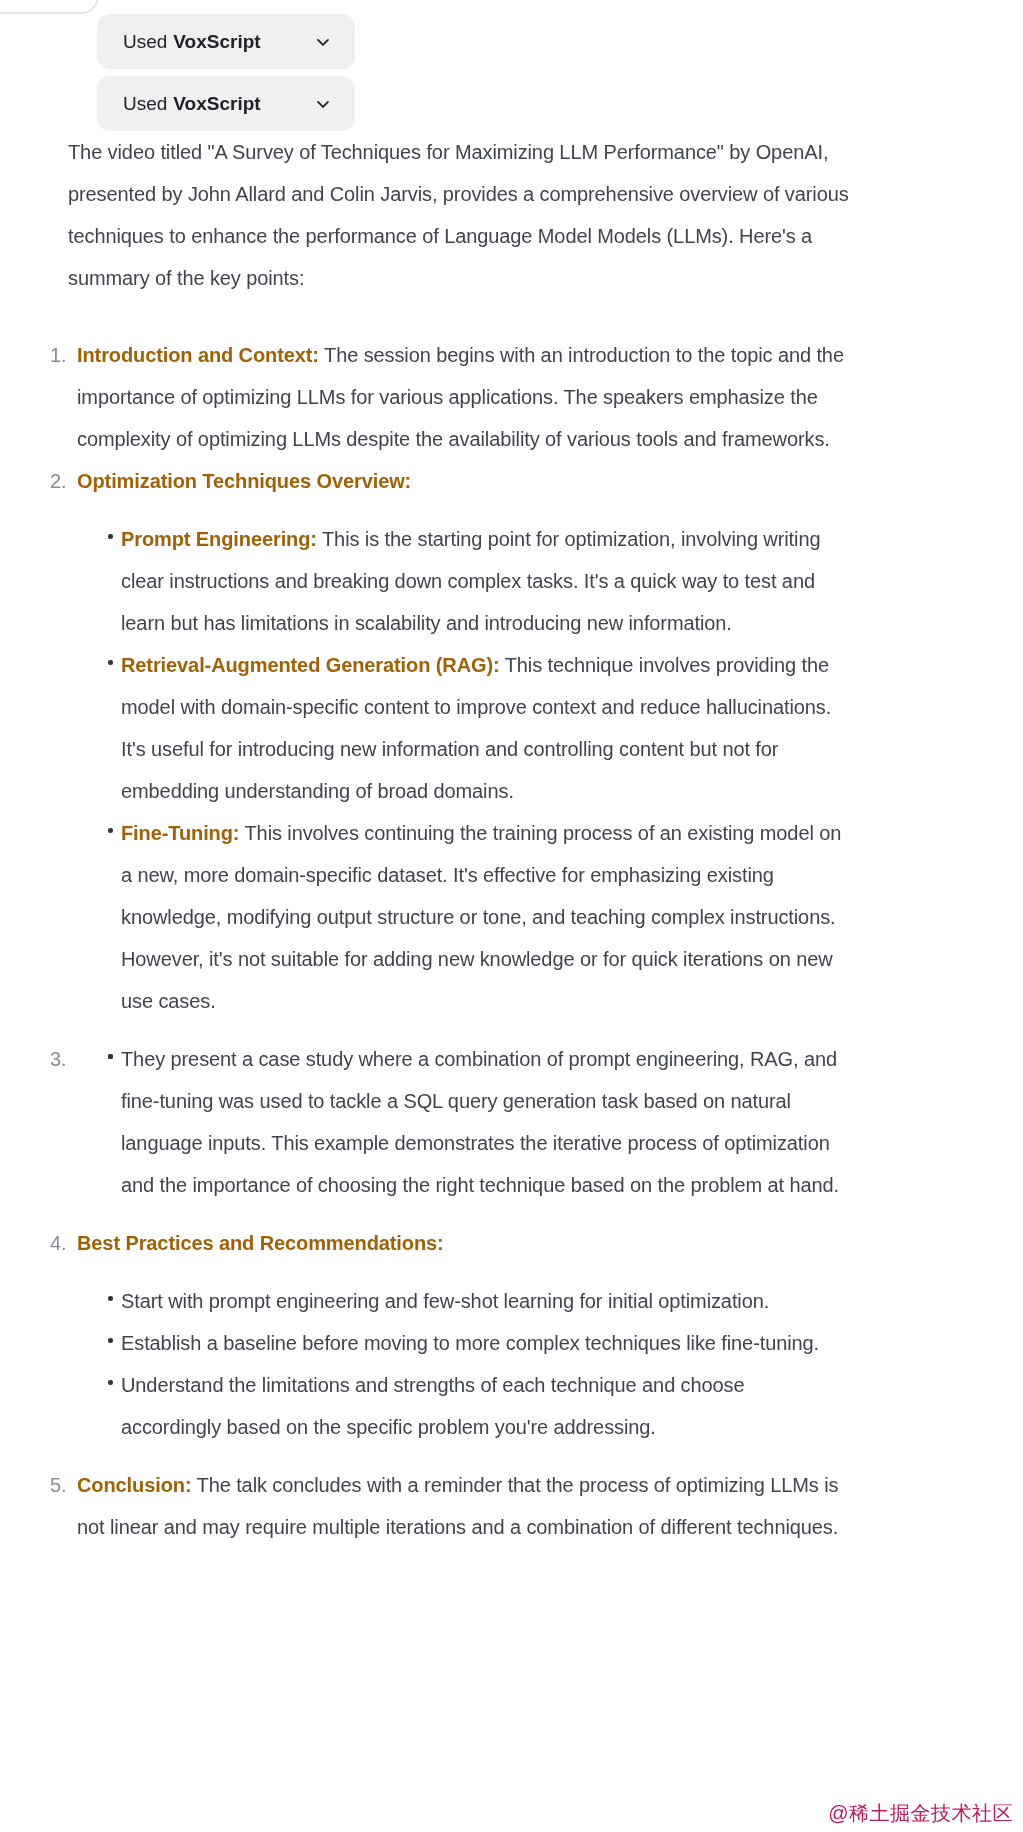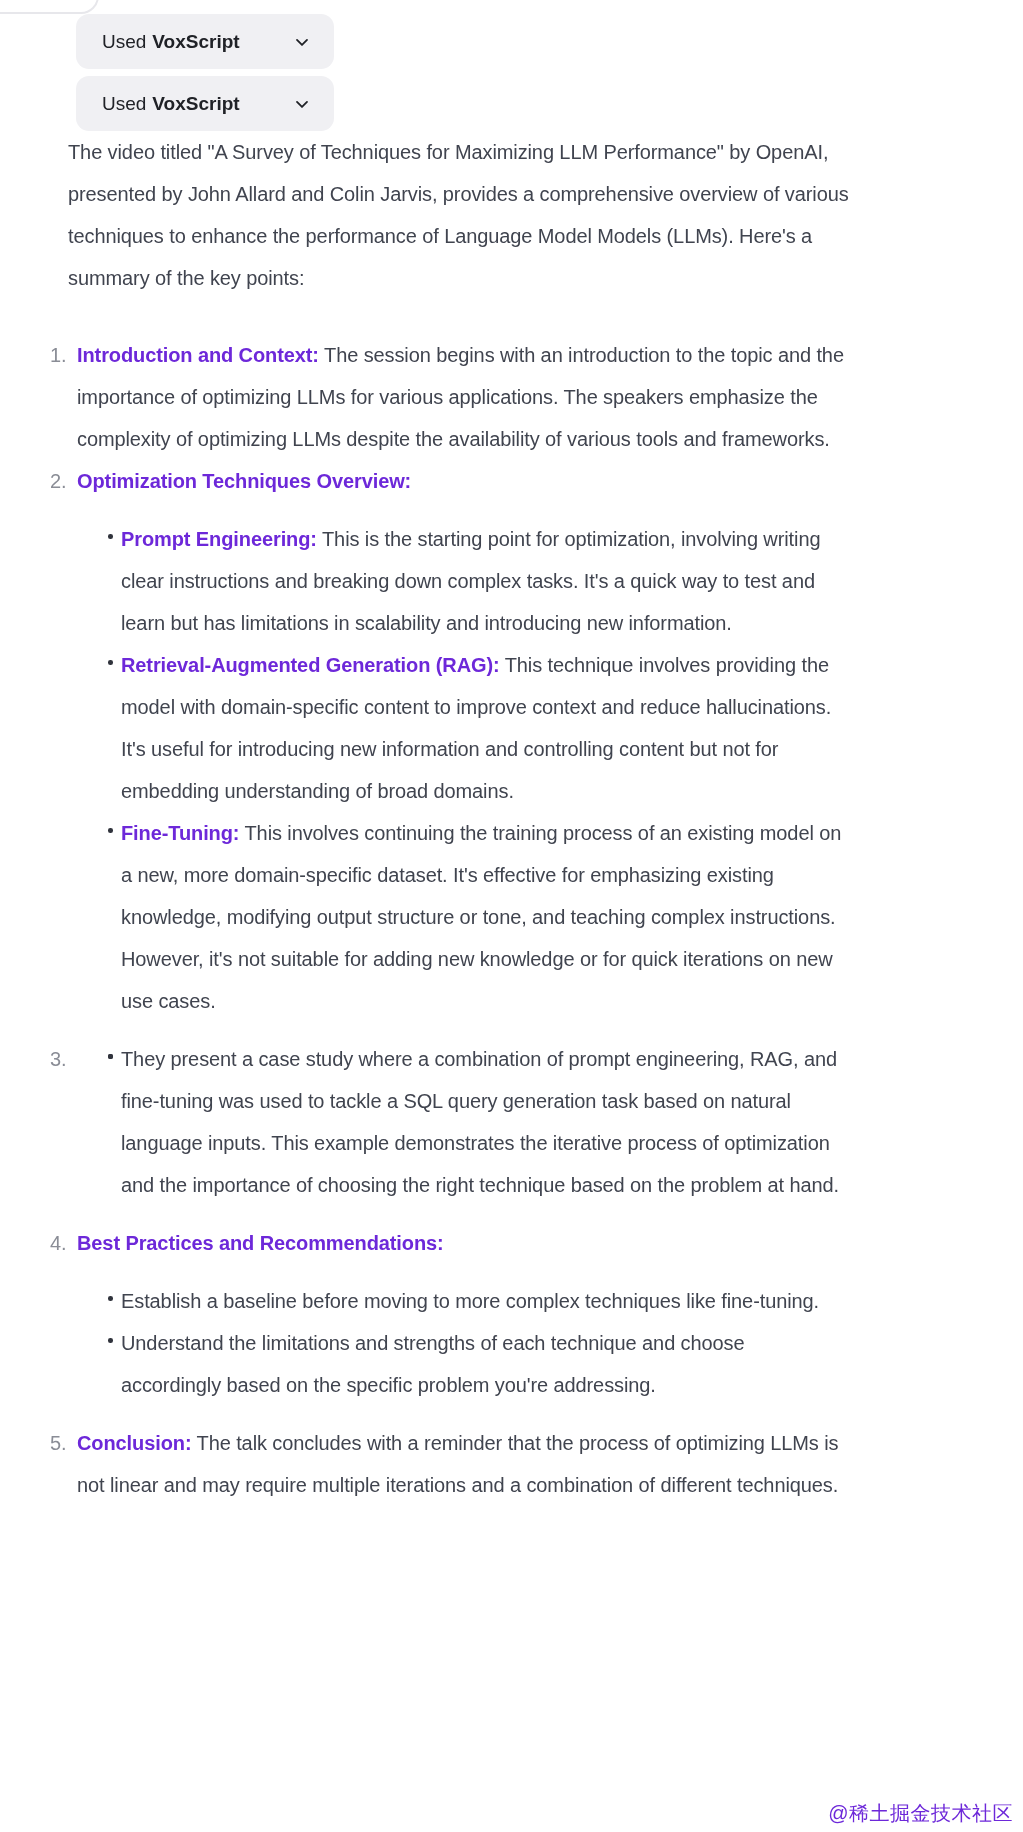--- a/index.html
+++ b/index.html
@@ -11,21 +11,21 @@
     font-family:"Liberation Sans", sans-serif;
     color:#40444f;
   }
   
   .ghost-corner {
     position:absolute; left:-36px; top:-27px;
     width:131px; height:37px;
     border:2px solid #e7e7eb; border-radius:18px;
     background:#ffffff;
   }
-  .chips { position:absolute; left:76px; top:14px; }
+  .chips { position:absolute; left:97px; top:14px; }
   .chip {
     display:flex; align-items:center; justify-content:space-between;
     box-sizing:border-box;
     width:258px; height:55px;
     margin-bottom:7px;
     padding:0 22px 0 26px;
     background:#f0f0f3; border:none; border-radius:13px;
     font-family:"Liberation Sans", sans-serif;
     font-size:19px; color:#202227;
     cursor:pointer; text-align:left;
@@ -37,38 +37,38 @@
 
   .msg {
     position:absolute; left:68px; top:131px;
     width:792px;
     font-size:20px; line-height:42px;
     letter-spacing:-0.1px;
   }
   .msg p { margin:0; }
   .intro { margin-bottom:35px !important; }
   .outro { margin-top:34px !important; }
-  .b { font-weight:700; color:#6d28d9;text-align:right; }
+  .b { font-weight:700; color:#a16207;text-align:right; }
 
   .olist { margin:0; padding:0; list-style:none; }
   .oitem { position:relative; padding-left:9px; }
   .onum {
     position:absolute; left:-18px; top:0;
     color:#8a8d96; font-weight:400;
   }
   .ulist { margin:16px; padding:0; list-style:none; }
   .uitem { position:relative; padding-left:28px; }
   .udot {
     position:absolute; left:15px; top:16px;
     width:4.5px; height:4.5px; border-radius:50%;
     background:#30333c;
   }
   .watermark {
     position:absolute; right:10px; top:1800px;
-    font-size:20px; color:#6d28d9; letter-spacing:0.5px;
+    font-size:20px; color:#be185d; letter-spacing:0.5px;
     white-space:nowrap;
   }
 </style>
 </head>
 <body>
 
 <div class="page">
 
   <div class="ghost-corner"></div>
 
@@ -131,20 +131,24 @@
           </li>
         </ul>
       </li>
 
       <li class="oitem">
         <span class="onum">4.</span>
         <span class="b">Best Practices and Recommendations:</span><span></span>
         <ul class="ulist">
           <li class="uitem">
             <span class="udot"></span>
+            <span class="b"></span><span>Start with prompt engineering and few-shot learning for initial optimization.</span>
+          </li>
+          <li class="uitem">
+            <span class="udot"></span>
             <span class="b"></span><span>Establish a baseline before moving to more complex techniques like fine-tuning.</span>
           </li>
           <li class="uitem">
             <span class="udot"></span>
             <span class="b"></span><span>Understand the limitations and strengths of each technique and choose accordingly based on the specific problem you're addressing.</span>
           </li>
         </ul>
       </li>
 
       <li class="oitem">

